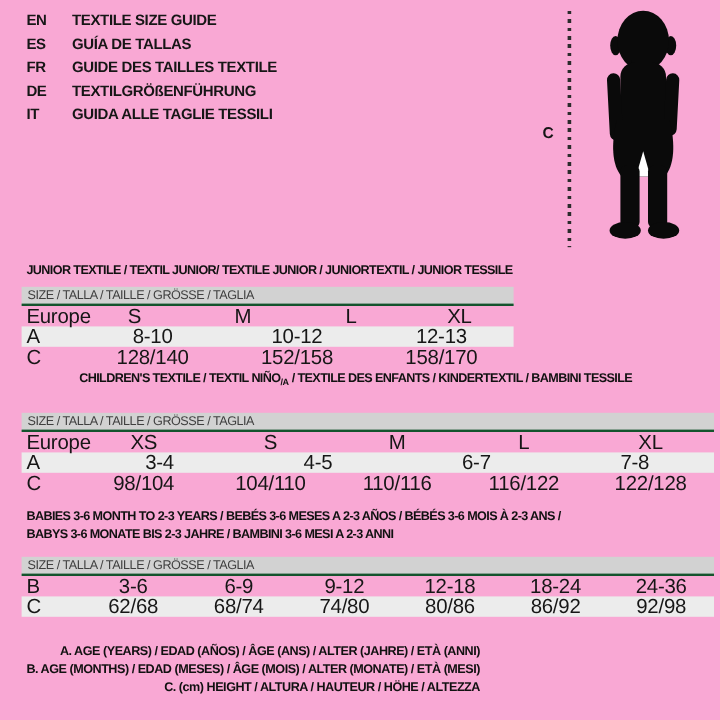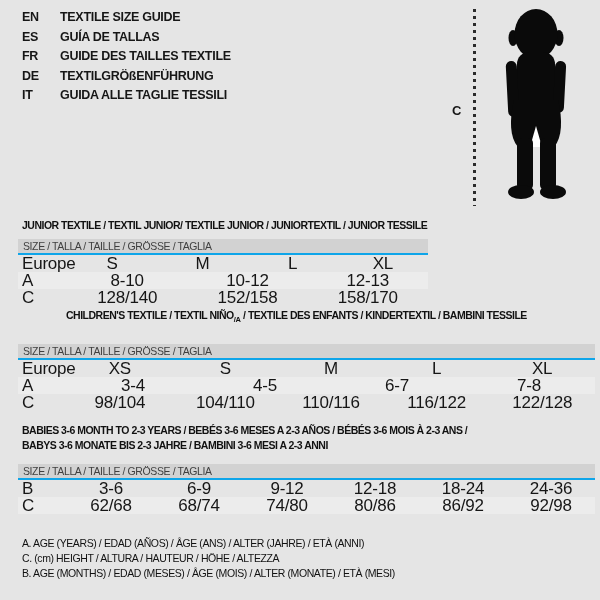--- a/index.html
+++ b/index.html
@@ -1,17 +1,17 @@
 <!DOCTYPE html>
 <html><head>
 <meta charset="utf-8">
 <style>
   html,body{margin:0;padding:0;background:#fff;}
   .page{
-    position:relative;width:600px;height:600px;background:#e5e5e5;
+    position:relative;width:600px;height:600px;background:#f9a8d4;
     font-family:"Liberation Sans",sans-serif;color:#161616;overflow:hidden;
   }
   
   .lang{position:absolute;left:22px;top:8px;}
   .lang-row{display:flex;font-weight:bold;font-size:12.5px;line-height:19.5px;letter-spacing:-0.3px;}
   .lang-code{width:38px;}
   .lang-title{white-space:nowrap;}
   
   .fig-line{
     position:absolute;left:473px;top:9px;height:197px;width:3px;
@@ -23,30 +23,30 @@
   .sec-title{
     position:absolute;left:22px;font-weight:bold;font-size:10.5px;
     letter-spacing:-0.5px;white-space:nowrap;color:#111;line-height:15px;
   }
   .sub{vertical-align:sub;font-size:7.5px;letter-spacing:-0.3px;}
   
   .size-table{position:absolute;left:18px;}
   .t1{width:410px;}
   .t2,.t3{width:577px;}
   .size-bar{
-    height:14px;line-height:14px;background:#d2d2d2;border-bottom:2px solid #0ea5e9;
+    height:14px;line-height:14px;background:#d2d2d2;border-bottom:2px solid #14532d;
     color:#3f3f3f;font-size:10.5px;padding-left:5px;letter-spacing:-0.4px;
   }
   .trow{display:flex;height:17px;line-height:17px;font-size:17px;letter-spacing:-0.2px;}
   .trow.shaded{background:#ececec;}
   .tlabel{width:45px;padding-left:4px;}
   .tcell{flex:1;text-align:center;}
   
   .footnotes{position:absolute;left:22px;top:536px;}
-  .fn-row{font-weight:normal;font-size:10.5px;letter-spacing:-0.4px;line-height:15.2px;white-space:nowrap;color:#111;}
+  .fn-row{font-weight:bold;font-size:10.5px;letter-spacing:-0.4px;line-height:15.2px;white-space:nowrap;color:#111;text-align:right;}
 </style>
 </head>
 <body>
 
 <div class="page">
 
   <div class="lang">
     <div class="lang-row">
       <span class="lang-code">EN</span>
       <span class="lang-title">TEXTILE SIZE GUIDE</span>
@@ -164,17 +164,17 @@
       <div class="tcell">68/74</div>
       <div class="tcell">74/80</div>
       <div class="tcell">80/86</div>
       <div class="tcell">86/92</div>
       <div class="tcell">92/98</div>
     </div>
   </div>
 
   <div class="footnotes">
     <div class="fn-row">A. AGE (YEARS) / EDAD (AÑOS) / ÂGE (ANS) / ALTER (JAHRE) / ETÀ (ANNI)</div>
+    <div class="fn-row">B. AGE (MONTHS) / EDAD (MESES) / ÂGE (MOIS) / ALTER (MONATE) / ETÀ (MESI)</div>
     <div class="fn-row">C. (cm) HEIGHT / ALTURA / HAUTEUR / HÖHE / ALTEZZA</div>
-    <div class="fn-row">B. AGE (MONTHS) / EDAD (MESES) / ÂGE (MOIS) / ALTER (MONATE) / ETÀ (MESI)</div>
   </div>
 
 </div>
 
 </body></html>

